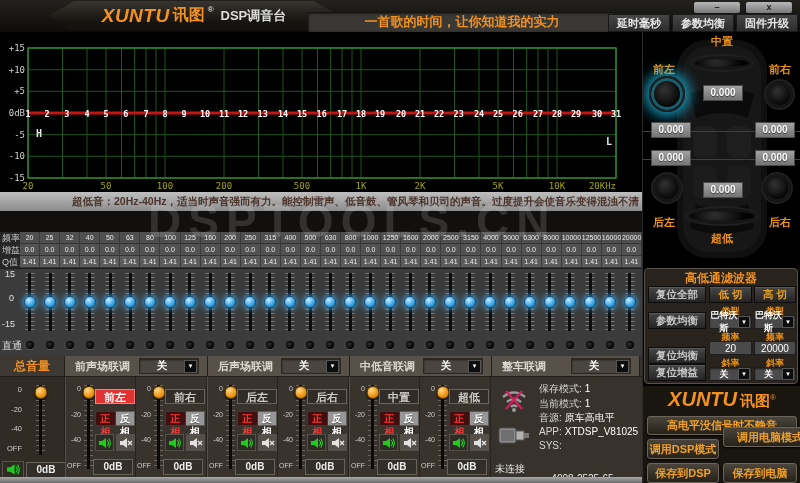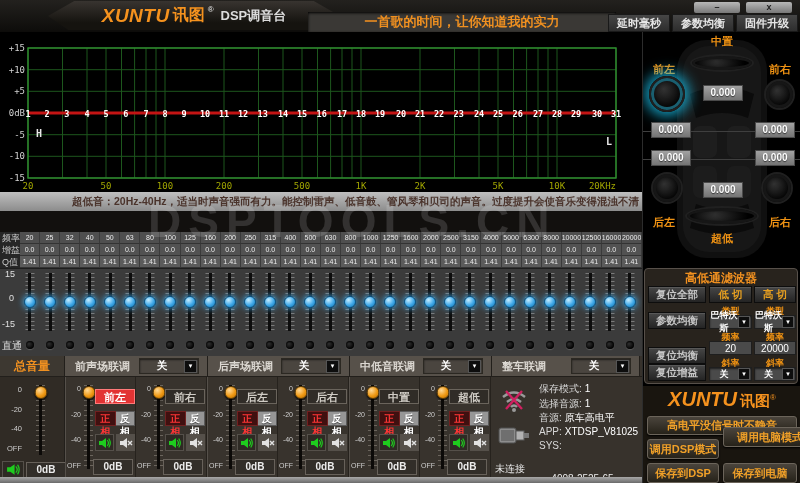--- a/index.html
+++ b/index.html
@@ -839,21 +839,21 @@
           <svg width="34" height="24" viewBox="0 0 34 24">
               <rect x="2" y="5" width="17" height="15" rx="2" fill="#8d8d8d" stroke="#4f4f4f"></rect>
               <rect x="4" y="7" width="13" height="11" fill="#6f6f6f"></rect>
               <rect x="19" y="8" width="8" height="9" fill="#b2b2b2" stroke="#5a5a5a"></rect>
               <rect x="27" y="10" width="5" height="5" fill="#777"></rect>
             </svg>
         </div>
         <div class="conn">未连接</div>
         <div id="info-lines">
             <div class="iline"><span class="ilab">保存模式:</span><span class="ival">1</span></div>
-            <div class="iline"><span class="ilab">选择音源:</span><span class="ival">1</span></div>
+            <div class="iline"><span class="ilab">当前模式:</span><span class="ival">1</span></div>
             <div class="iline"><span class="ilab">音源:</span><span class="ival">原车高电平</span></div>
             <div class="iline"><span class="ilab">APP:</span><span class="ival">XTDSP_V81025</span></div>
             <div class="iline"><span class="ilab">SYS:</span><span class="ival"></span></div>
           </div>
         <div class="phone">4008-2525-65</div>
       </div>
     </div>
   </div>
   <div class="bstrip"></div>
 

